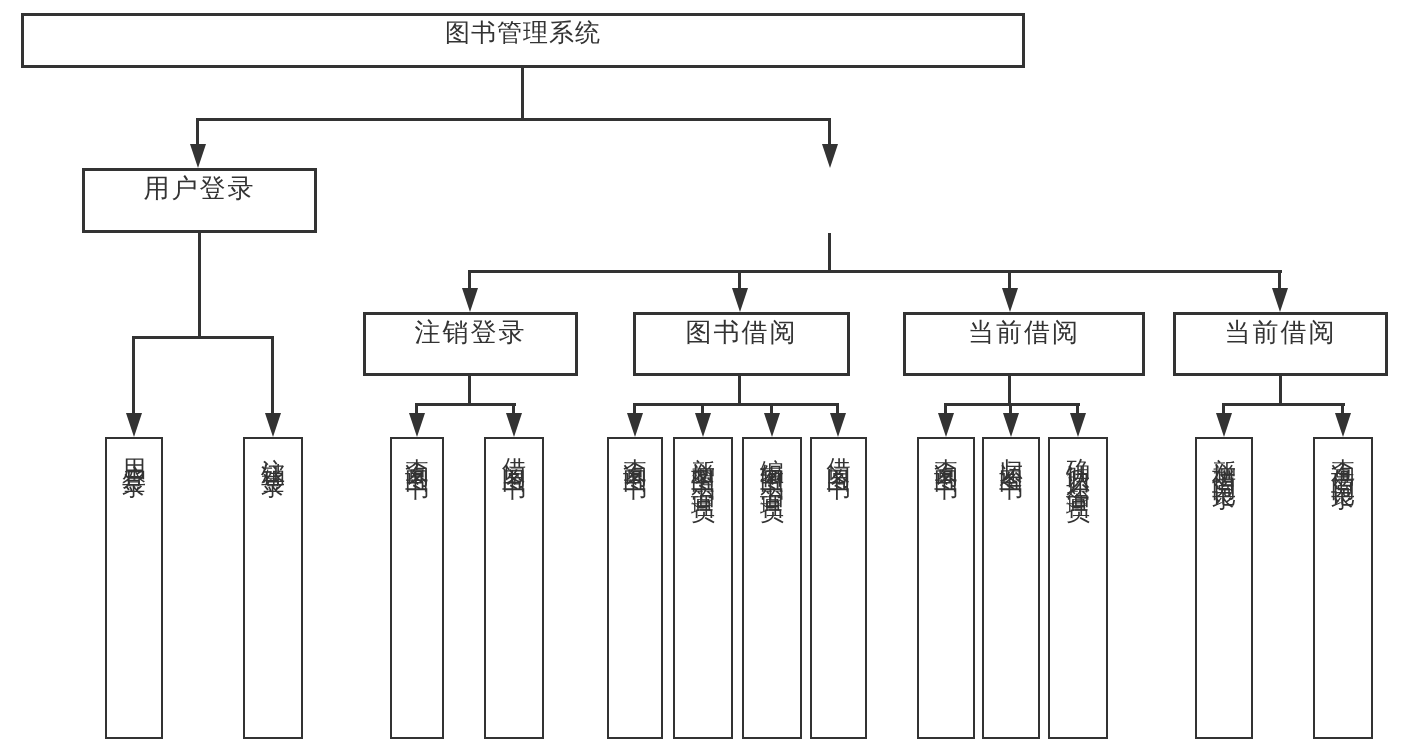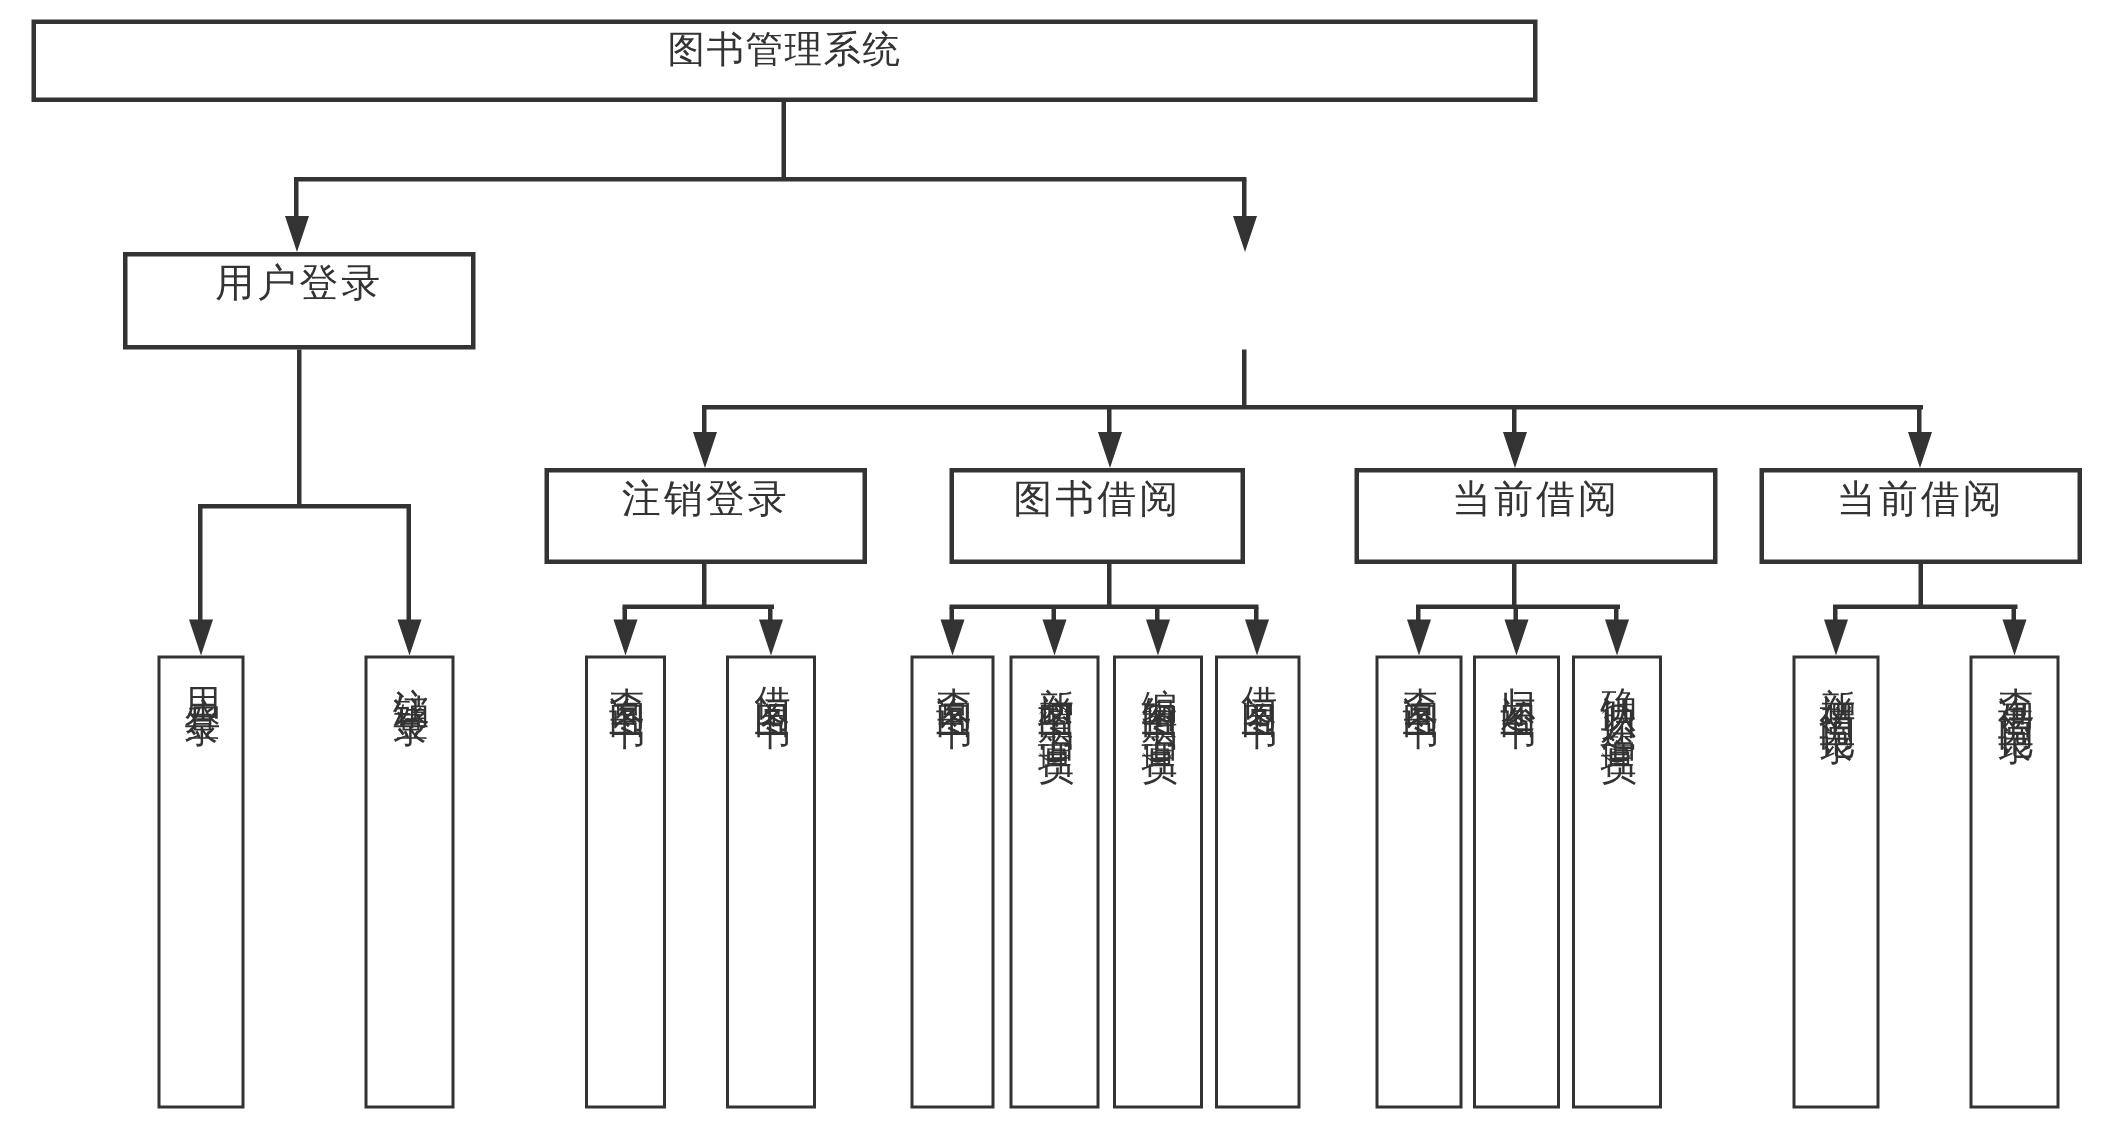--- a/index.html
+++ b/index.html
@@ -84,21 +84,21 @@
   <div class="line v" style="left:738px;top:272px;height:20px"></div>
   <div class="tri" style="left:732px;top:288px"></div>
   <div class="line v" style="left:1008px;top:272px;height:20px"></div>
   <div class="tri" style="left:1002px;top:288px"></div>
   <div class="line v" style="left:1278px;top:272px;height:20px"></div>
   <div class="tri" style="left:1272px;top:288px"></div>
 
   <div class="box" style="left:363px;top:312px;width:215px;height:64px">
     <span class="hl">注销登录</span>
   </div>
-  <div class="box" style="left:633px;top:312px;width:197px;height:64px">
+  <div class="box" style="left:633px;top:312px;width:217px;height:64px">
     <span class="hl">图书借阅</span>
   </div>
   <div class="box" style="left:903px;top:312px;width:242px;height:64px">
     <span class="hl">当前借阅</span>
   </div>
   <div class="box" style="left:1173px;top:312px;width:215px;height:64px">
     <span class="hl">当前借阅</span>
   </div>
 
   <div class="line v" style="left:468px;top:376px;height:29px"></div>

